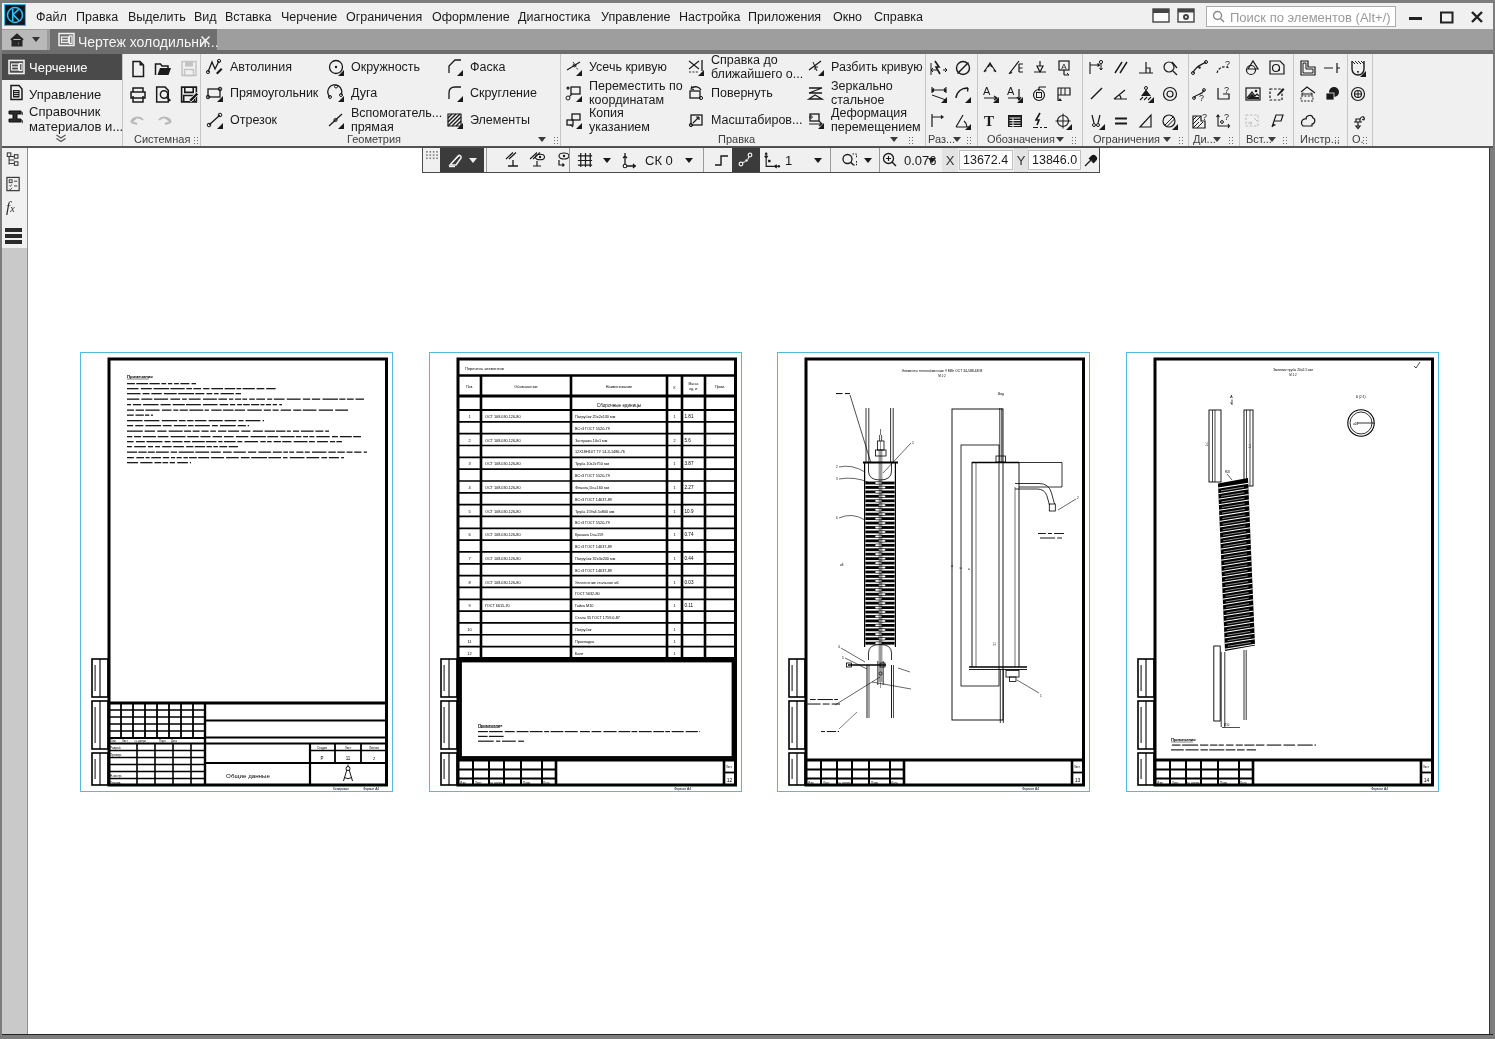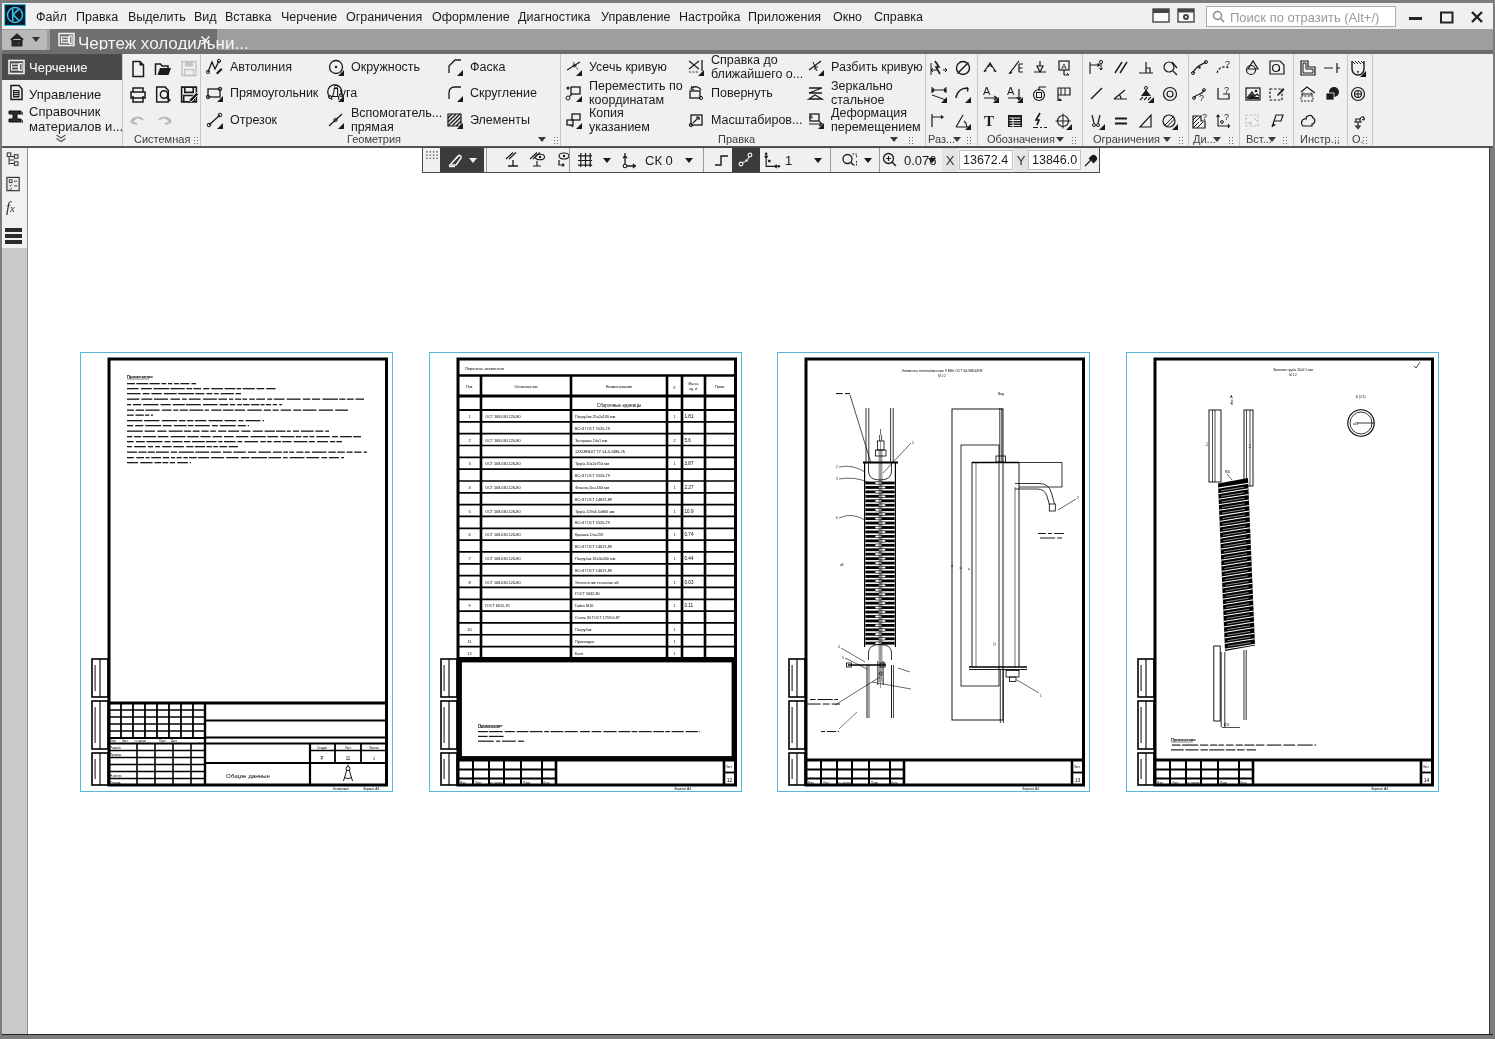--- a/index.html
+++ b/index.html
@@ -60,21 +60,21 @@
       <rect x="1" y="1" width="16" height="13" fill="#fafafa" stroke="#444" stroke-width="1.4"></rect>
       <rect x="1" y="1" width="16" height="3.5" fill="#444"></rect>
       <circle cx="9" cy="9" r="3" fill="#444"></circle>
       <circle cx="9" cy="9" r="1" fill="#fff"></circle>
     </svg>
 <div class="abs" style="left:1204px;top:3px;width:190px;height:21px;background:#fff;border:1px solid #ababab"></div>
 <svg class="abs" style="left:1210px;top:7px" width="13" height="13">
       <circle cx="5.5" cy="5.5" r="4" fill="none" stroke="#8a8a8a" stroke-width="1.4"></circle>
       <line x1="8.5" y1="8.5" x2="12" y2="12" stroke="#8a8a8a" stroke-width="1.4"></line>
     </svg>
-<div class="abs" style="left:1228px;top:7px;font-size:13px;color:#9a9a9a">Поиск по отразить (Alt+/)</div>
+<div class="abs" style="left:1228px;top:7px;font-size:13px;color:#9a9a9a">Поиск по элементов (Alt+/)</div>
 <div class="abs" style="left:1407px;top:14px;width:13px;height:2.5px;background:#222"></div>
 <svg class="abs" style="left:1438px;top:8px" width="14" height="13">
       <rect x="1" y="1.5" width="11.5" height="10" fill="none" stroke="#222" stroke-width="2"></rect>
     </svg>
 <svg class="abs" style="left:1468px;top:7px" width="14" height="14">
       <path d="M2 2 L12 12 M12 2 L2 12" stroke="#222" stroke-width="2.4"></path>
     </svg>
 </div>
 <div id="tabbar">
 <div class="abs" style="left:0;top:1px;width:45px;height:20px;background:#b9b9b9"></div>
@@ -82,21 +82,21 @@
       <path d="M2 8 L8 2.5 L14 8 M3.5 7 L3.5 13.5 L12.5 13.5 L12.5 7 M8.5 13.5 L8.5 9.5 L11 9.5 L11 13.5" stroke="#262626" stroke-width="2" fill="#262626"></path>
     </svg>
 <div class="abs" style="left:30px;top:8px;width:0;height:0;border-left:4px solid transparent;border-right:4px solid transparent;border-top:5px solid #333"></div>
 <div class="abs" style="left:48px;top:0;width:167px;height:21px;background:#6f6f6f"></div>
 <svg class="abs" style="left:56px;top:3px" width="17" height="15">
       <rect x="1" y="1.5" width="15" height="12" fill="none" stroke="#f2f2f2" stroke-width="1.5"></rect>
       <rect x="3.5" y="5" width="7" height="5.5" fill="none" stroke="#f2f2f2" stroke-width="1.2"></rect>
       <line x1="4" y1="7.8" x2="10" y2="7.8" stroke="#f2f2f2" stroke-width="1.2"></line>
       <rect x="11.5" y="4" width="2.5" height="7.5" fill="none" stroke="#f2f2f2" stroke-width="1.2"></rect>
     </svg>
-<div class="abs" style="left:76px;top:4.5px;font-size:17px;color:#f5f5f5">Чертеж холодильни...</div>
+<div class="abs" style="left:76px;top:4.5px;font-size:14px;color:#f5f5f5">Чертеж холодильни...</div>
 <svg class="abs" style="left:198px;top:6px" width="11" height="11">
       <path d="M1.5 1.5 L9.5 9.5 M9.5 1.5 L1.5 9.5" stroke="#f0f0f0" stroke-width="1.6"></path>
     </svg>
 </div>
 <div id="darkstrip"></div>
 <div id="ribbon"></div>
 <div class="abs" style="left:2px;top:54px;width:120px;height:26px;background:#4a4a4a"></div>
 <svg class="abs" style="left:8px;top:59px" width="17" height="16">
     <rect x="1" y="1.5" width="15" height="13" fill="none" stroke="#f2f2f2" stroke-width="1.6"></rect>
     <rect x="3.5" y="5" width="7" height="6" fill="none" stroke="#f2f2f2" stroke-width="1.2"></rect>
@@ -214,21 +214,21 @@
   </svg>
 <div class="abs" style="left:338px;top:70px;width:0;height:0;border-left:6px solid transparent;border-bottom:6px solid #1a1a1a"></div>
 <div class="rlbl" style="left:351px;top:61px">Окружность</div>
 <svg class="abs" style="left:327px;top:84px" width="18" height="18" viewBox="0 0 18 18">
     <path d="M3 13 A 7 7 0 1 1 14 11" stroke="#1a1a1a" fill="none" stroke-width="1.3"></path>
     <circle cx="3" cy="13" r="1.5" stroke="#1a1a1a" fill="none" stroke-width="1"></circle>
     <circle cx="14" cy="11" r="1.5" stroke="#1a1a1a" fill="none" stroke-width="1"></circle>
     <circle cx="9" cy="2.5" r="1.5" stroke="#1a1a1a" fill="none" stroke-width="1"></circle>
   </svg>
 <div class="abs" style="left:338px;top:96px;width:0;height:0;border-left:6px solid transparent;border-bottom:6px solid #1a1a1a"></div>
-<div class="rlbl" style="left:331px;top:87px">Дуга</div>
+<div class="rlbl" style="left:351px;top:87px">Дуга</div>
 <svg class="abs" style="left:327px;top:111px" width="18" height="18" viewBox="0 0 18 18">
     <line x1="2" y1="15" x2="15" y2="3" stroke="#1a1a1a" fill="none" stroke-width="1.3"></line>
     <circle cx="8.5" cy="9" r="1.6" stroke="#1a1a1a" fill="none" stroke-width="1"></circle>
   </svg>
 <div class="abs" style="left:338px;top:123px;width:0;height:0;border-left:6px solid transparent;border-bottom:6px solid #1a1a1a"></div>
 <div class="rlbl" style="left:351px;top:107px">Вспомогатель...</div>
 <div class="rlbl" style="left:351px;top:121px">прямая</div>
 <svg class="abs" style="left:446px;top:58px" width="18" height="18" viewBox="0 0 18 18">
     <path d="M3 15 L3 8 L9 2 L15 2" stroke="#1a1a1a" fill="none" stroke-width="1.3"></path>
     <path d="M3 8 L9 2" stroke="#1a1a1a" fill="none" stroke-width="0.9" stroke-dasharray="2 1.4"></path>

